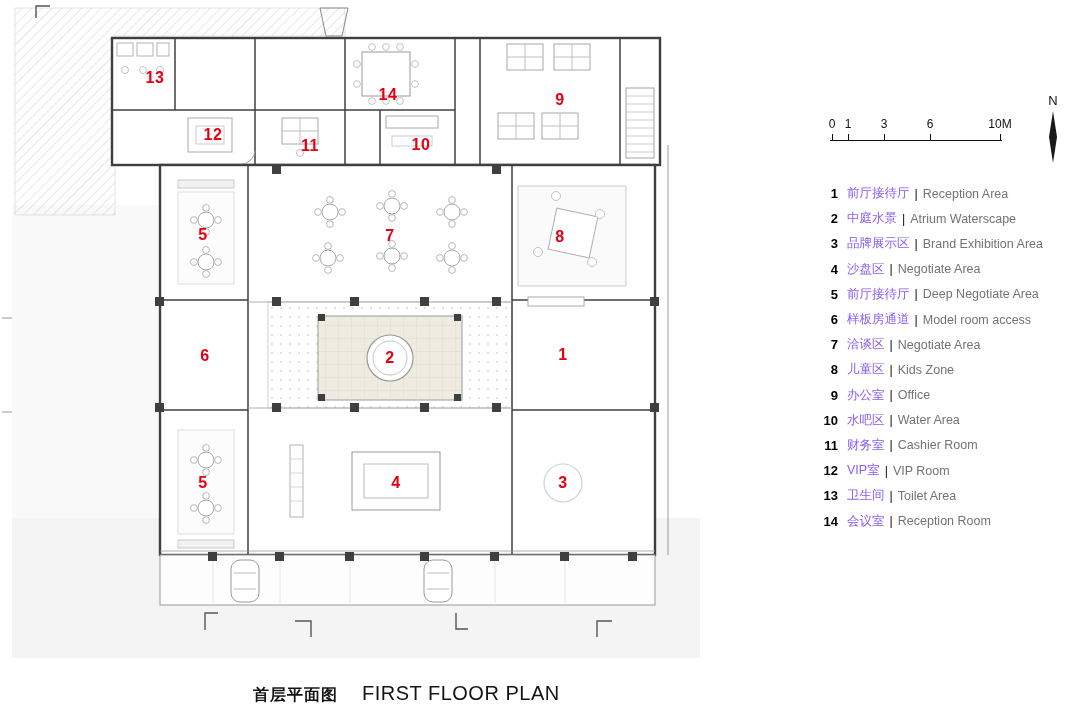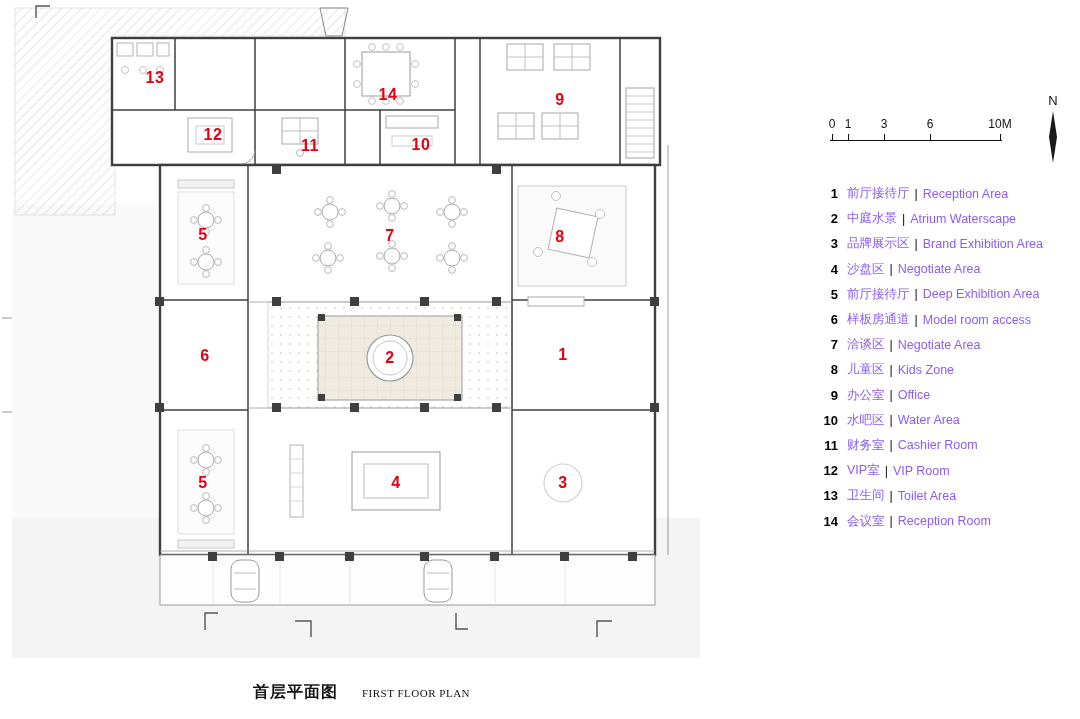--- a/index.html
+++ b/index.html
@@ -16,38 +16,38 @@
     font-weight:700; font-size:16px; letter-spacing:.5px;
     font-family:"Liberation Sans", sans-serif;
   }
 
   
   .legend { position:absolute; left:816px; top:181px; width:250px; }
   .legend-row { display:flex; align-items:center; height:25.2px; font-size:12.5px; color:#111; white-space:nowrap; }
   .legend-num { display:inline-block; width:22px; text-align:right; font-weight:700; font-size:13px; margin-right:9px; color:#000; }
   .legend-zh { color:#8b5cf6; }
   .legend-sep { margin:0 5px; color:#111; }
-  .legend-en { color:#8b5cf6; }
+  .legend-en { color:#737373; }
 
   
   .scale-bar { position:absolute; left:830px; top:117px; width:176px; height:26px; }
   .scale-label { position:absolute; top:0; transform:translateX(-50%); font-size:12px; color:#111; }
   .scale-label:last-of-type { transform:translateX(-40%); }
   .scale-tick { position:absolute; top:17px; width:1px; height:7px; background:#111; }
   .scale-baseline { position:absolute; top:23px; left:0; width:172px; height:1px; background:#111; }
 
   
   .north { position:absolute; left:1036px; top:93px; width:34px; text-align:center; }
   .north-label { font-size:13px; color:#111; display:block; margin-bottom:1px; }
   .north svg { display:block; margin:0 auto; }
 
   
   .title { position:absolute; left:253px; top:682px; display:flex; align-items:baseline; gap:24px; color:#141414; }
   .title-zh { font-size:16px; font-weight:600; letter-spacing:1px; }
-  .title-en { font-size:11px; letter-spacing:.5px;font-family:Liberation Serif, serif; }
+  .title-en { font-size:20px; letter-spacing:.5px; }
 </style>
 </head>
 <body>
 
 <div class="canvas">
 
   <div class="plan-wrap">
     <svg width="720" height="670" viewBox="0 0 720 670">
       <defs>
         <pattern id="hatch" width="7" height="7" patternTransform="rotate(45)" patternUnits="userSpaceOnUse">
@@ -340,21 +340,21 @@
         <div class="legend-row">
           <span class="legend-num">4</span>
           <span class="legend-zh">沙盘区</span>
           <span class="legend-sep">|</span>
           <span class="legend-en">Negotiate Area</span>
         </div>
         <div class="legend-row">
           <span class="legend-num">5</span>
           <span class="legend-zh">前厅接待厅</span>
           <span class="legend-sep">|</span>
-          <span class="legend-en">Deep Exhibition Area</span>
+          <span class="legend-en">Deep Negotiate Area</span>
         </div>
         <div class="legend-row">
           <span class="legend-num">6</span>
           <span class="legend-zh">样板房通道</span>
           <span class="legend-sep">|</span>
           <span class="legend-en">Model room access</span>
         </div>
         <div class="legend-row">
           <span class="legend-num">7</span>
           <span class="legend-zh">洽谈区</span>

